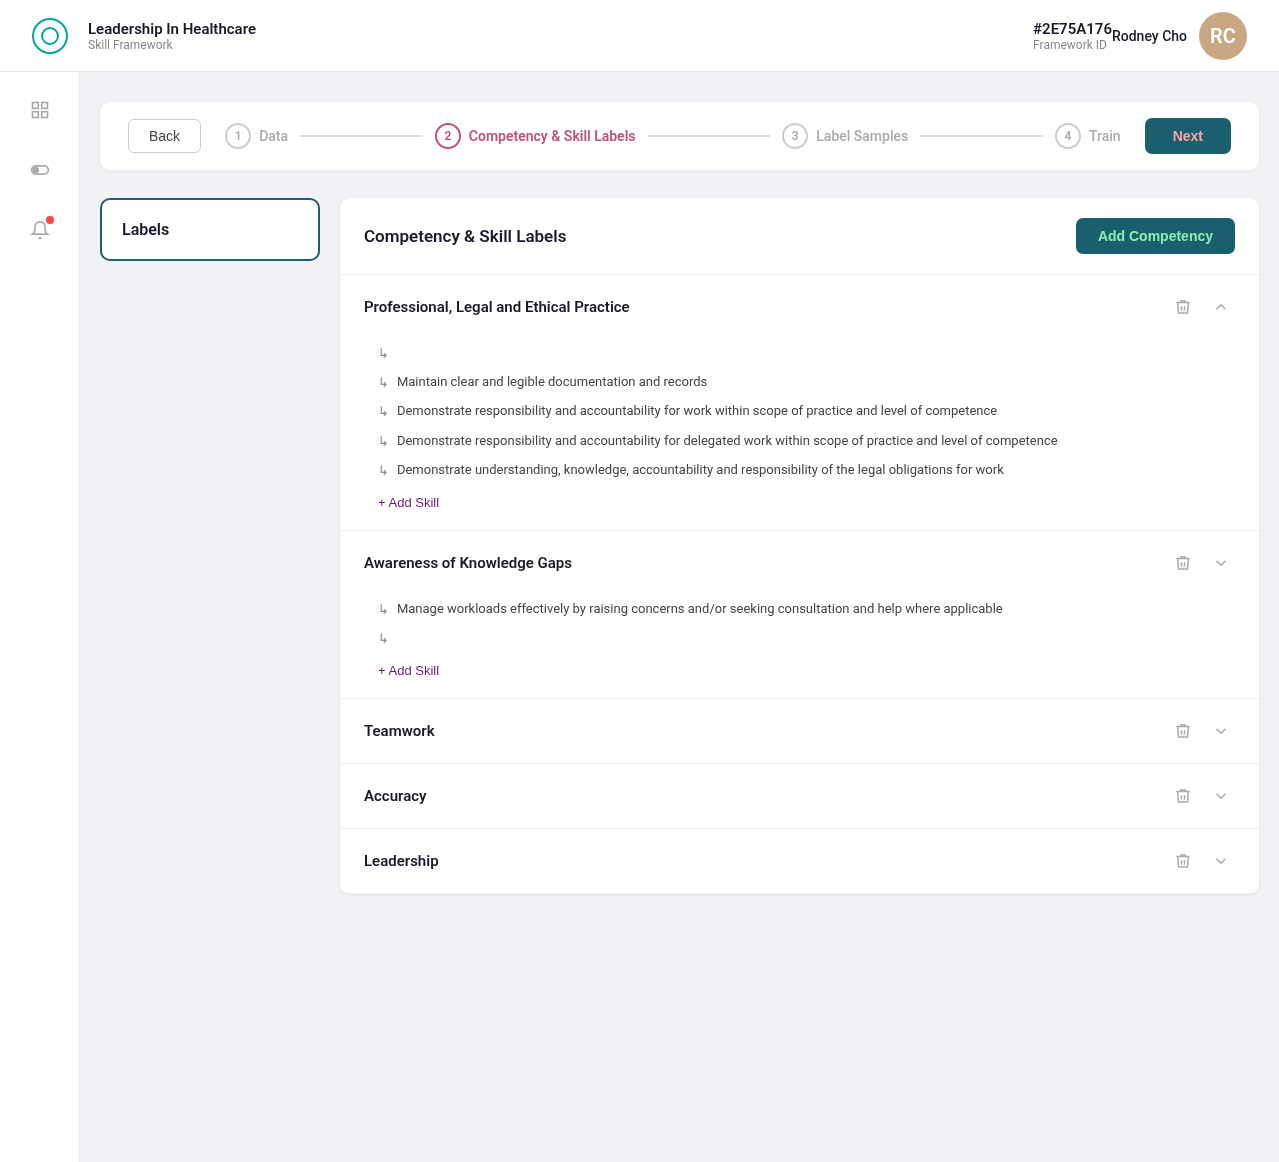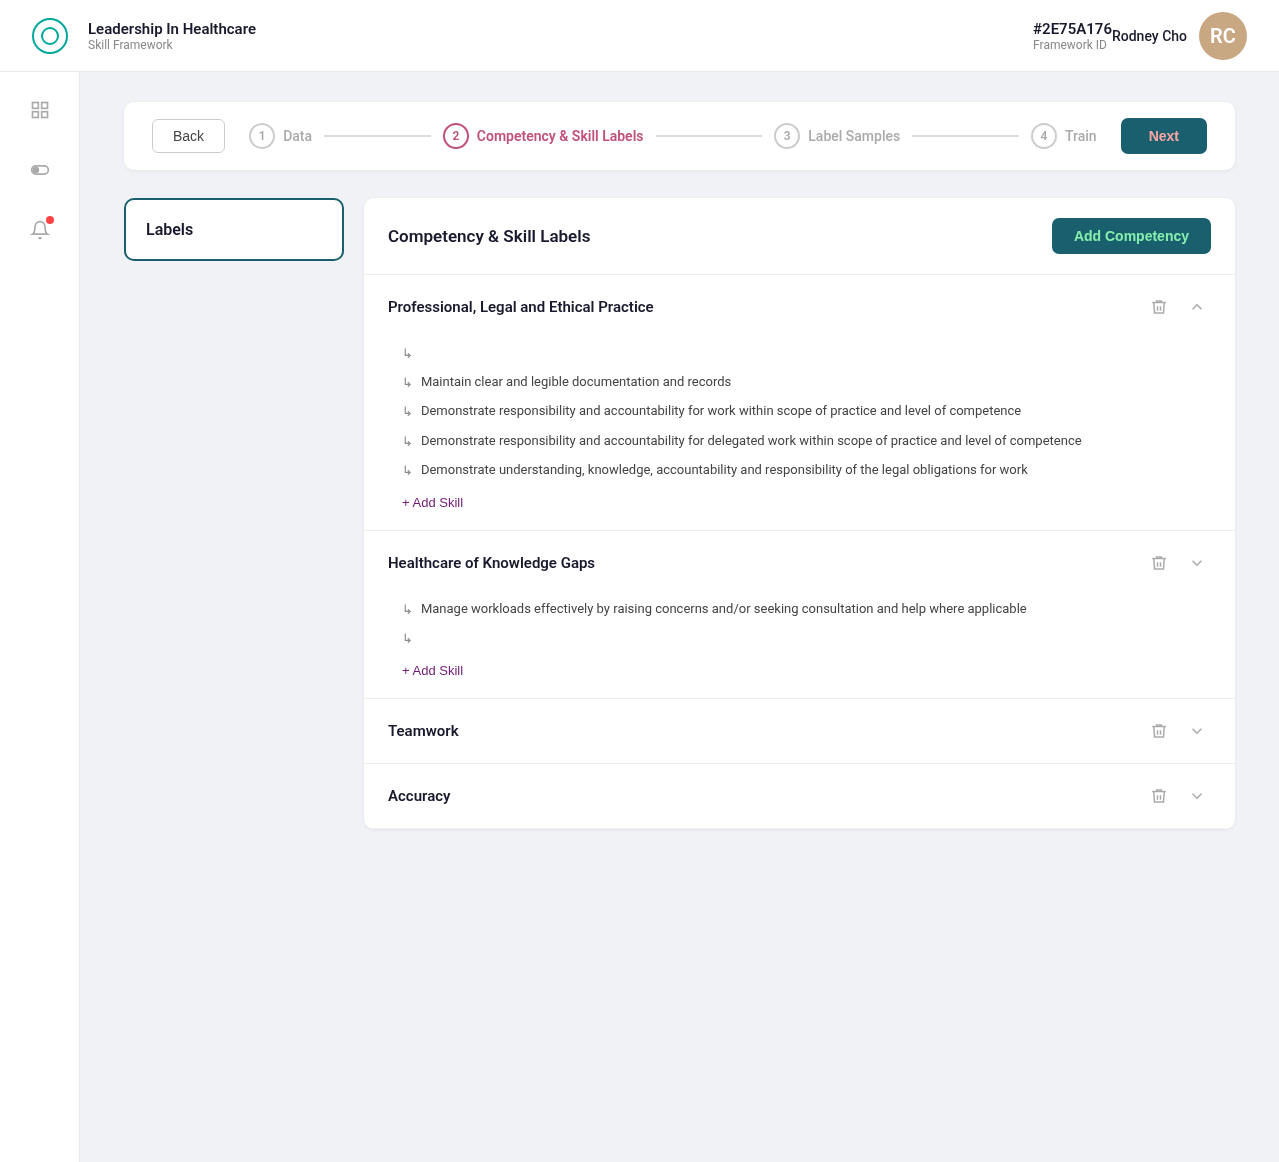--- a/index.html
+++ b/index.html
@@ -68,21 +68,21 @@
     .sidebar-icon svg { width: 20px; height: 20px; }
     .notification-wrapper { position: relative; }
     .notification-dot {
       width: 8px; height: 8px; background: #ff4444; border-radius: 50%;
       position: absolute; top: 4px; right: 4px;
     }
 
     
     .content-area {
       flex: 1;
-      padding: 30px 44px;
+      padding: 30px 20px;
     }
 
     
     .wizard-bar {
       background: #fff;
       border-radius: 10px;
       padding: 16px 28px;
       display: flex;
       align-items: center;
       gap: 0;
@@ -374,21 +374,21 @@
             <div class="skill-item">
               <span class="skill-arrow">↳</span>
               <span>Demonstrate understanding, knowledge, accountability and responsibility of the legal obligations for work</span>
             </div>
             <button class="add-skill-btn">+ Add Skill</button>
           </div>
         </div>
 
         <div class="competency-section">
           <div class="competency-section-header">
-            <span class="competency-section-name">Healthcare of Knowledge Gaps</span>
+            <span class="competency-section-name">Awareness of Knowledge Gaps</span>
             <div class="section-actions">
               <div class="icon-btn">
                 <svg viewBox="0 0 24 24" fill="none" stroke="currentColor" stroke-width="2">
                   <polyline points="3 6 5 6 21 6"></polyline>
                     <path d="M19 6l-1 14H6L5 6"></path>
                   <path d="M10 11v6"></path>
                     <path d="M14 11v6"></path>
                     <path d="M9 6V4h6v2"></path>
                 </svg>
               </div>
@@ -448,17 +448,38 @@
               </div>
               <div class="icon-btn">
                 <svg viewBox="0 0 24 24" fill="none" stroke="currentColor" stroke-width="2">
                   <polyline points="6 9 12 15 18 9"></polyline>
                 </svg>
               </div>
             </div>
           </div>
         </div>
 
+        <div class="competency-section collapsed">
+          <div class="competency-section-header">
+            <span class="competency-section-name">Leadership</span>
+            <div class="section-actions">
+              <div class="icon-btn">
+                <svg viewBox="0 0 24 24" fill="none" stroke="currentColor" stroke-width="2">
+                  <polyline points="3 6 5 6 21 6"></polyline>
+                    <path d="M19 6l-1 14H6L5 6"></path>
+                  <path d="M10 11v6"></path>
+                    <path d="M14 11v6"></path>
+                    <path d="M9 6V4h6v2"></path>
+                </svg>
+              </div>
+              <div class="icon-btn">
+                <svg viewBox="0 0 24 24" fill="none" stroke="currentColor" stroke-width="2">
+                  <polyline points="6 9 12 15 18 9"></polyline>
+                </svg>
+              </div>
+            </div>
+          </div>
+        </div>
 
       </div>
     </div>
   </div>
 </div>
 
 </body></html>

